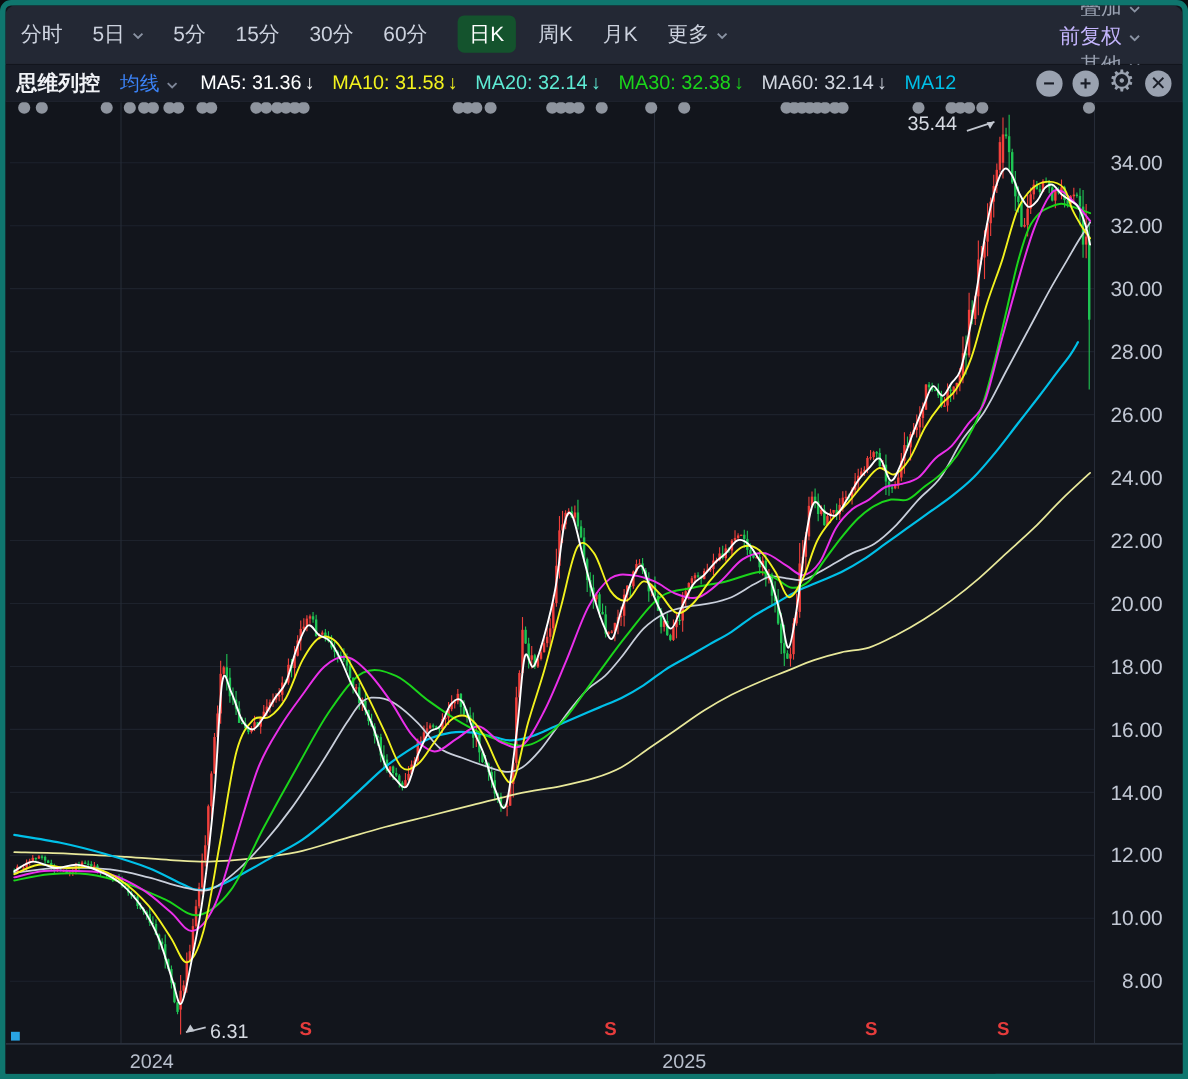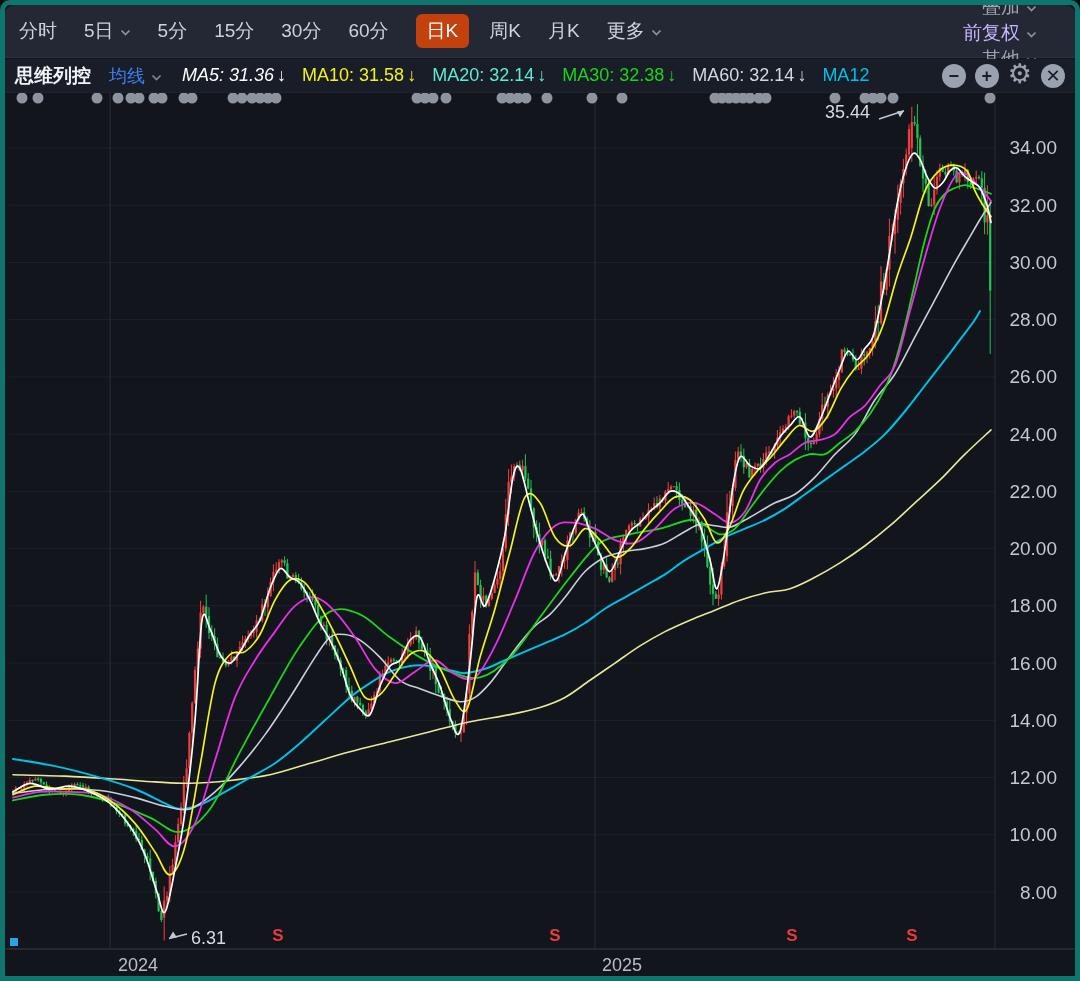--- a/index.html
+++ b/index.html
@@ -11,21 +11,21 @@
   }
   
   .toolbar{
     position:absolute;left:0;top:0;width:100%;height:53px;
     background:#232834;border-bottom:1px solid #2b303c;
     display:flex;align-items:center;box-sizing:border-box;
     padding:0 14px;border-radius:9px 9px 0 0;
   }
   .tab{color:#ccd2de;font-size:19px;margin-right:27px;display:flex;align-items:center;cursor:pointer;white-space:nowrap;}
   .tab .chev{margin-left:6px;margin-top:3px;}
-  .tab.active{background:#c2410c;color:#ffffff;border-radius:6px;padding:4px 11px;margin-right:20px;}
+  .tab.active{background:#14532d;color:#ffffff;border-radius:6px;padding:4px 11px;margin-right:20px;}
   .tab.dim{color:#9aa2b2;}
   .tab.blue{color:#c4b5fd;}
   .toolbar .right{margin-left:auto;display:flex;align-items:flex-end;flex-direction:column;}
   .toolbar .right .tab{margin-right:24px;}
   .tool-icons{display:flex;align-items:center;gap:16px;margin-left:6px;}
   .tool-icon{width:22px;height:22px;display:flex;align-items:center;justify-content:center;cursor:pointer;}
   
   .legend{
     position:absolute;left:0;top:54px;width:100%;height:34px;
     background:#191d27;display:flex;align-items:center;box-sizing:border-box;
@@ -133,21 +133,21 @@
   </div>
 
   <div class="legend">
     <span class="stock-name">思维列控</span>
     <span class="ma-selector">
       <span>均线</span>
       <svg class="chev" width="11" height="7">
           <path d="M1.5 1.5 L5.5 5.5 L9.5 1.5" stroke="#7e8698" stroke-width="1.7" fill="none"></path>
         </svg>
     </span>
-    <span class="ma-item" style="color: rgb(255, 255, 255); font-style: italic;"><span>MA5: 31.36</span><span class="arr">↓</span></span>
+    <span class="ma-item" style="color: rgb(255, 255, 255);"><span>MA5: 31.36</span><span class="arr">↓</span></span>
     <span class="ma-item" style="color: rgb(242, 242, 30);"><span>MA10: 31.58</span><span class="arr">↓</span></span>
     <span class="ma-item" style="color: #5eead4;"><span>MA20: 32.14</span><span class="arr">↓</span></span>
     <span class="ma-item" style="color: rgb(27, 213, 27);"><span>MA30: 32.38</span><span class="arr">↓</span></span>
     <span class="ma-item" style="color: rgb(210, 215, 224);"><span>MA60: 32.14</span><span class="arr">↓</span></span>
     <span class="ma-item" style="color: rgb(0, 192, 232); text-align: right;"><span>MA12</span></span>
     <span class="win-icons">
       <span class="circle-icon">−</span>
       <span class="circle-icon">+</span>
       <span class="gear-icon">⚙</span>
       <span class="circle-icon">✕</span>

